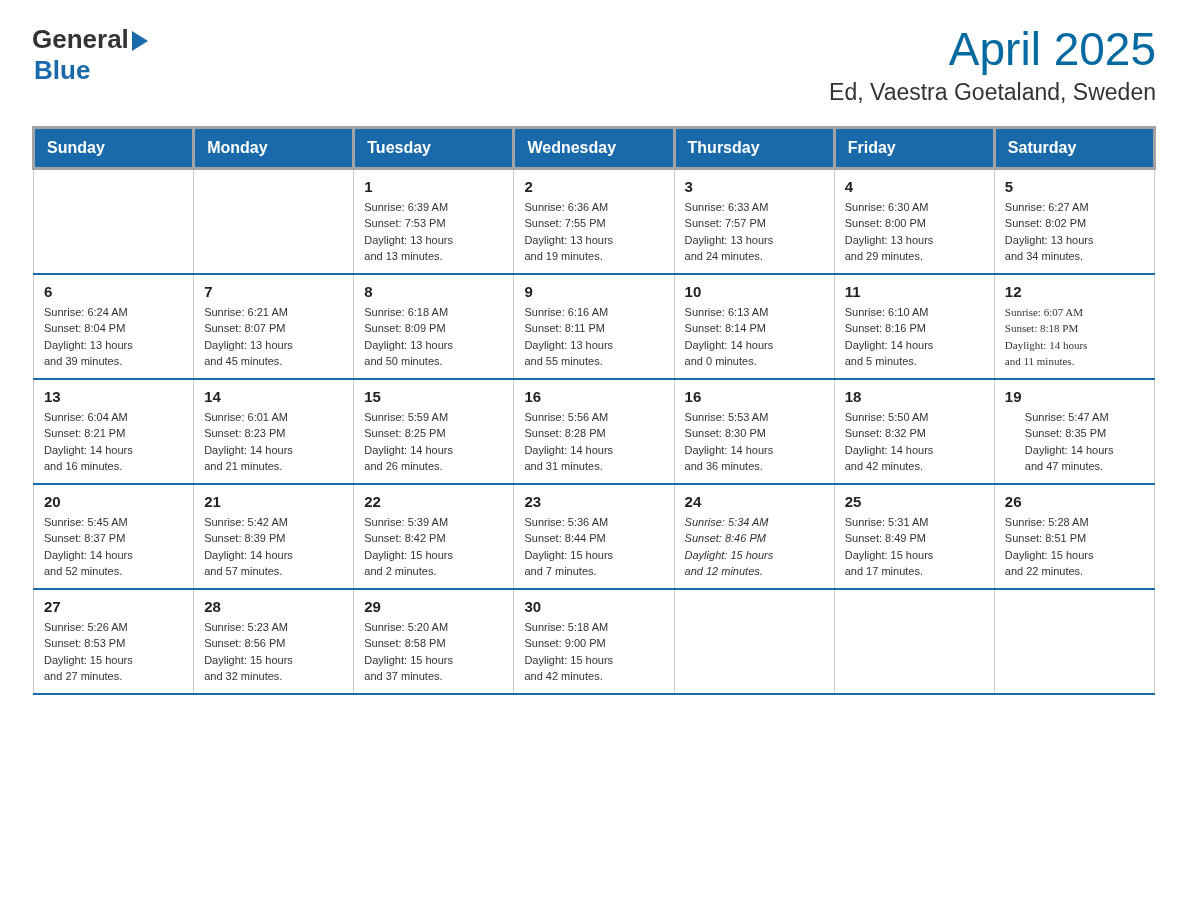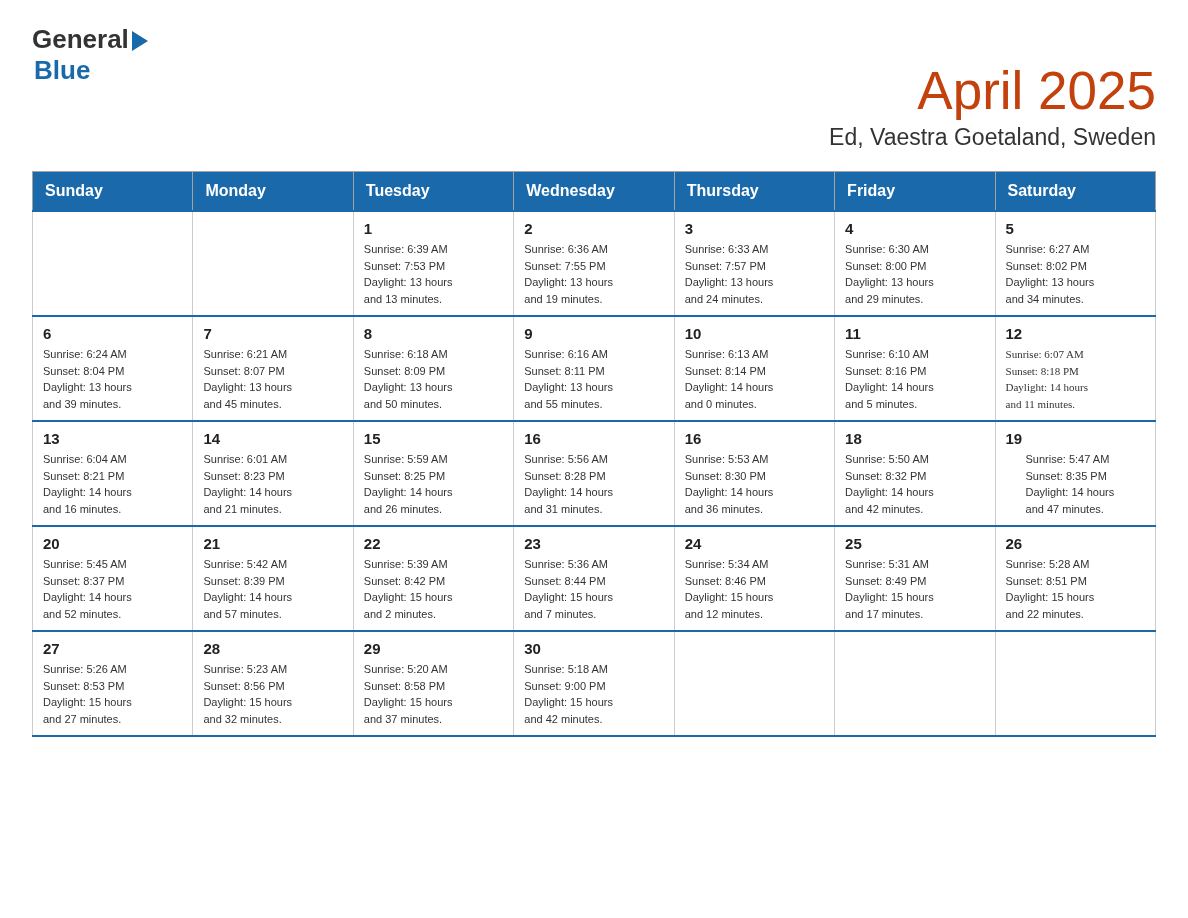--- a/index.html
+++ b/index.html
@@ -13,44 +13,43 @@
     .header {
       display: flex;
       justify-content: space-between;
       align-items: flex-start;
       margin-bottom: 20px;
     }
     .header-right {
       text-align: right;
     }
     .title {
-      font-size: 53px;
+      font-size: 46px;
       font-weight: normal;
-      color: #c2410c;
+      color: #0369a1;
       line-height: 1.1;
-      margin-top: 38px;
     }
     .subtitle {
       font-size: 23px;
       color: #333;
       margin-top: 4px;
     }
     .calendar {
       width: 100%;
       border-collapse: collapse;
       border: 1px solid #1a6aab;
     }
     .calendar th {
       background-color: #1a6aab;
       color: #ffffff;
       font-size: 16px;
       font-weight: bold;
       padding: 10px 12px;
       text-align: left;
-      border: 1px solid #a3a3a3;
+      border: 3px solid #a3a3a3;
     }
     .calendar td {
       vertical-align: top;
       padding: 8px 10px;
       border: 1px solid #cccccc;
       width: 14.28%;
       min-height: 100px;
     }
     .calendar tr {
       border-bottom: 2px solid #1a6aab;
@@ -296,21 +295,21 @@
         </td>
         <td>
           <span class="day-number">23</span>
           <div class="day-info" style="white-space: pre-line;">Sunrise: 5:36 AM
 Sunset: 8:44 PM
 Daylight: 15 hours
 and 7 minutes.</div>
         </td>
         <td>
           <span class="day-number">24</span>
-          <div class="day-info" style="white-space: pre-line;">Sunrise: 5:34 AM
+          <div class="day-info" style="white-space: pre-line; font-style: italic;">Sunrise: 5:34 AM
 Sunset: 8:46 PM
 Daylight: 15 hours
 and 12 minutes.</div>
         </td>
         <td>
           <span class="day-number">25</span>
           <div class="day-info" style="white-space: pre-line;">Sunrise: 5:31 AM
 Sunset: 8:49 PM
 Daylight: 15 hours
 and 17 minutes.</div>

